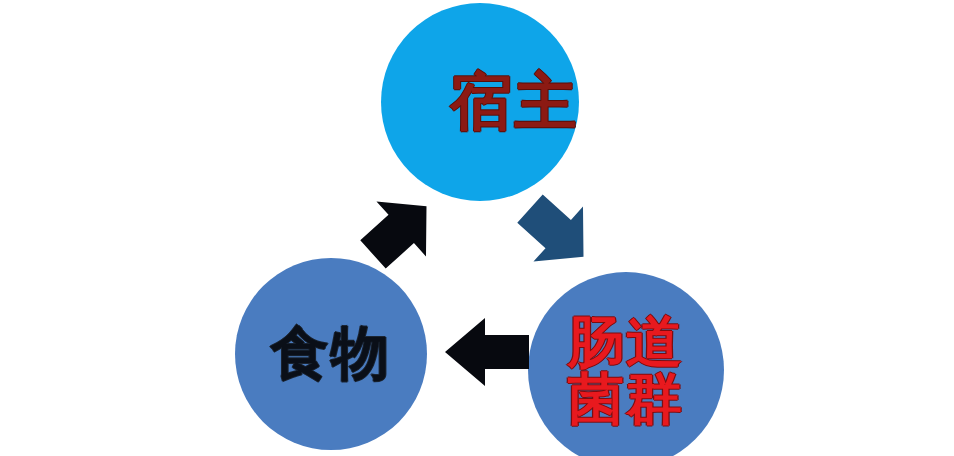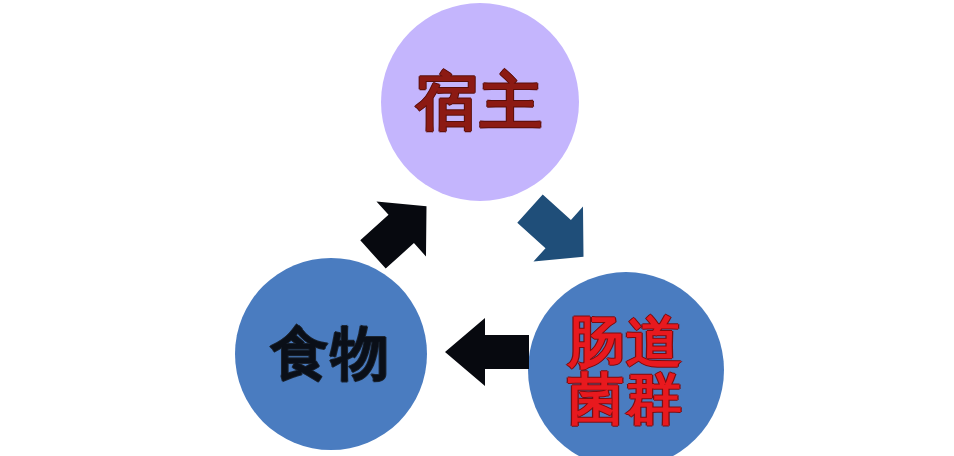--- a/index.html
+++ b/index.html
@@ -35,21 +35,22 @@
     white-space: pre-line;
     user-select: none;
   }
 
   
   #node-host {
     left: 381px;
     top: 3px;
     width: 198px;
     height: 198px;
-    background: #c4b5fd;
+    background: #0ea5e9;
+    justify-content: flex-end;
   }
   #node-host .node-label {
     font-size: 62px;
     color: #8C1A13;
     text-shadow:
        1px 0 0 #5a0f0a,
       -1px 0 0 #5a0f0a,
        0 1px 0 #5a0f0a,
        0 -1px 0 #5a0f0a;
   }

